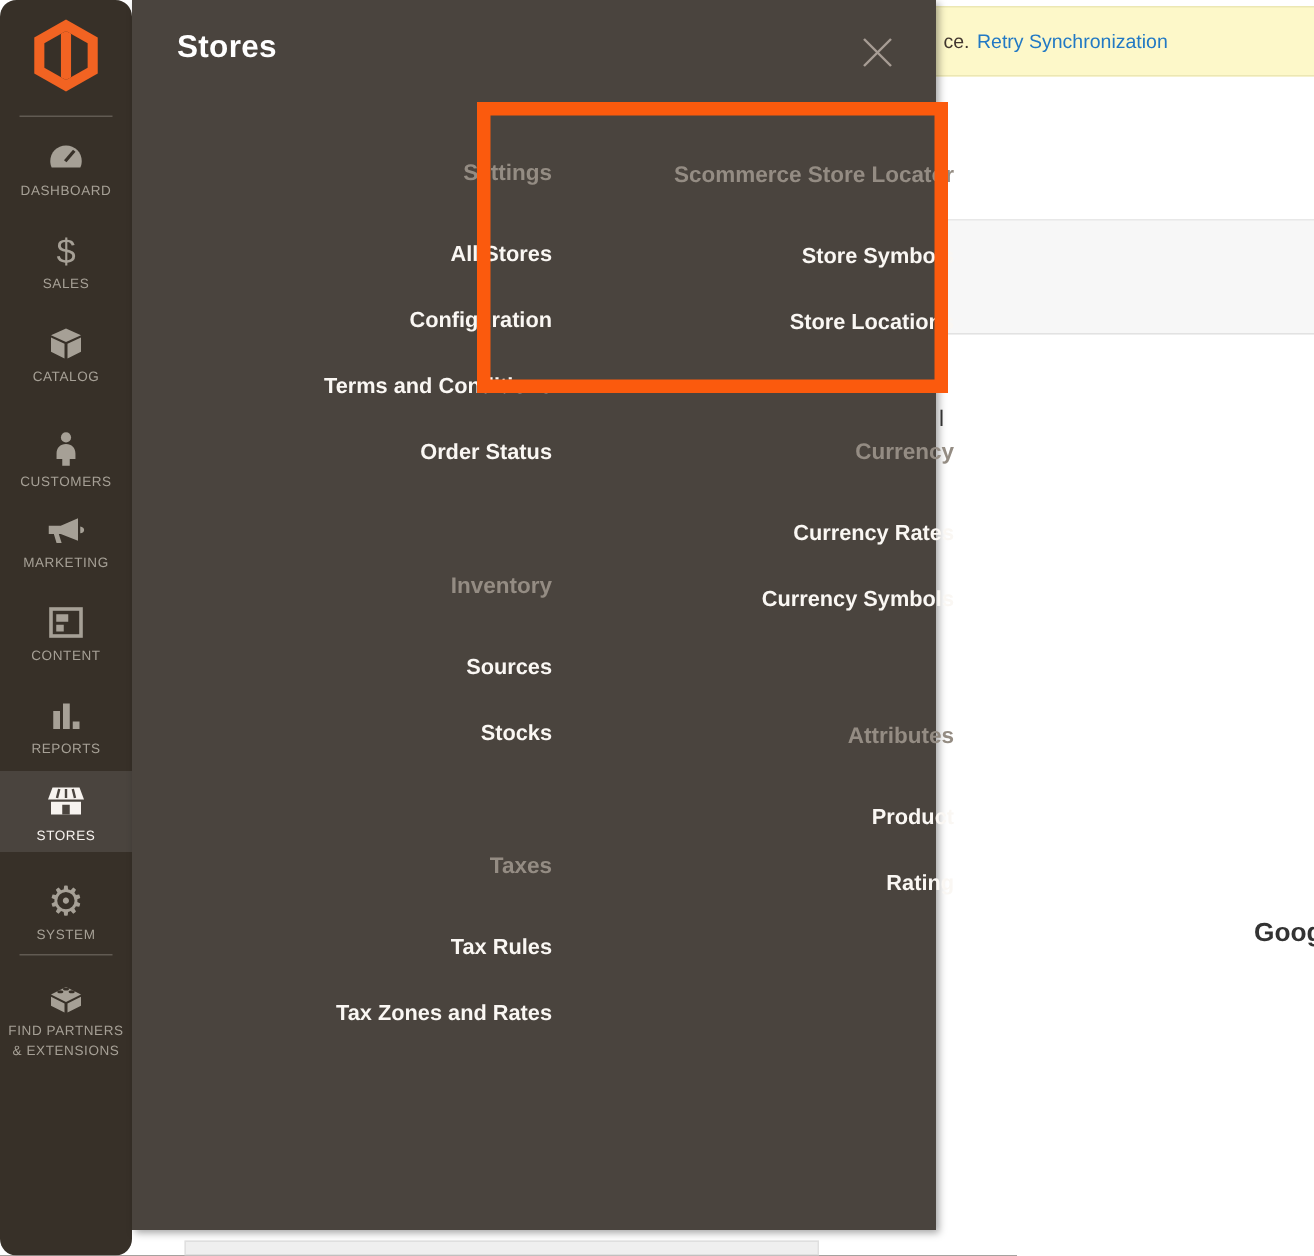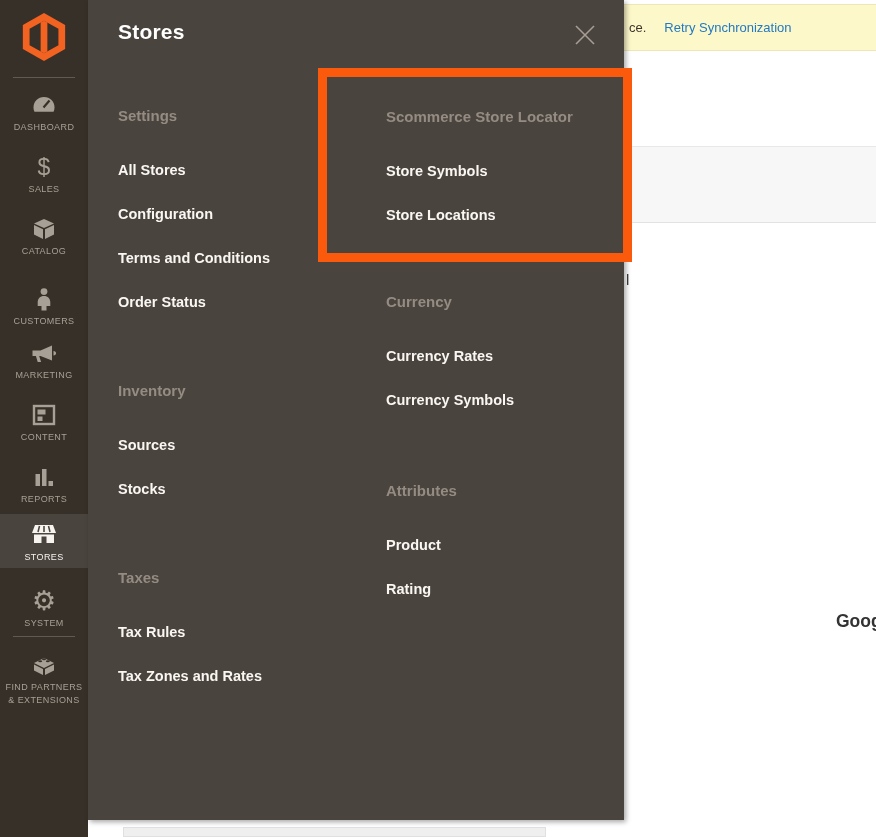--- a/index.html
+++ b/index.html
@@ -10,40 +10,40 @@
     font-family:"Liberation Sans","DejaVu Sans",sans-serif;
   }
 
   
   .notice-bar {
     position:absolute; left:624px; top:4px; width:252px; height:47px;
     background:#fdf8c9; border-top:1px solid #ece7b4; border-bottom:1px solid #ece7b4;
     display:flex; align-items:center; padding-left:5px;
     font-size:13px; color:#41362f; z-index:5;
   }
-  .notice-bar a { color:#2279c4; text-decoration:none; margin-left:18px; cursor:pointer; }
+  .notice-bar a { color:#2279c4; text-decoration:none; margin-left:5px; cursor:pointer; }
   .gray-band {
     position:absolute; left:624px; top:146px; width:252px; height:77px;
     background:#f7f7f7; border-top:1px solid #e8e8e8; border-bottom:1px solid #e2e2e2; z-index:1;
   }
   .frag-l {
     position:absolute; left:626px; top:271px; font-size:15px; color:#3a3a3a; z-index:1;
   }
   .frag-google {
     position:absolute; left:836px; top:611px; font-size:17.5px; font-weight:700; color:#333; z-index:1;
   }
   .bottom-panel {
     position:absolute; left:123px; top:827px; width:423px; height:10px;
     background:#efefef; border:1px solid #e0e0e0; z-index:1;
   }
 
   
   .sidebar {
     position:absolute; left:0; top:0; width:88px; height:837px;
-    background:#373028; z-index:10;
+    background:#373028; z-index:10;border-radius:11px;
   }
   .logo { position:absolute; top:12px; left:0; width:88px; text-align:center; cursor:pointer; }
   .side-divider { position:absolute; left:13px; width:62px; border-top:1px solid #615a52; }
   .d1 { top:77px; } .d2 { top:636px; }
   .nav-item {
     position:absolute; left:0; width:88px; text-align:center;
     color:#a6a096; cursor:pointer; padding-top:4px;
   }
   .nav-item .icn { height:26px; display:flex; align-items:center; justify-content:center; }
   .nav-item .lbl {
@@ -60,21 +60,21 @@
   }
   .flyout-title {
     position:absolute; left:30px; top:20px;
     font-size:21px; font-weight:700; color:#ffffff; letter-spacing:.2px;
   }
   .close-btn {
     position:absolute; top:20px; right:24px; width:30px; height:30px;
     display:flex; align-items:center; justify-content:center;
     color:#a79d95; cursor:pointer;
   }
-  .menu-section { position:absolute; width:250px; }
+  .menu-section { position:absolute; width:250px;text-align:right; }
   .menu-section h3 {
     margin:0; font-size:15px; font-weight:600; color:#948c83; line-height:20px;
   }
   .menu-section ul { list-style:none; margin:34px 0 0 0; padding:0; }
   .menu-section li {
     font-size:14.5px; color:#faf7f3; line-height:20px; margin-bottom:24px; cursor:pointer;font-weight:bold;
   }
   .sec-settings  { left:30px;  top:106px; }
   .sec-inventory { left:30px;  top:381px; }
   .sec-taxes     { left:30px;  top:568px; }

